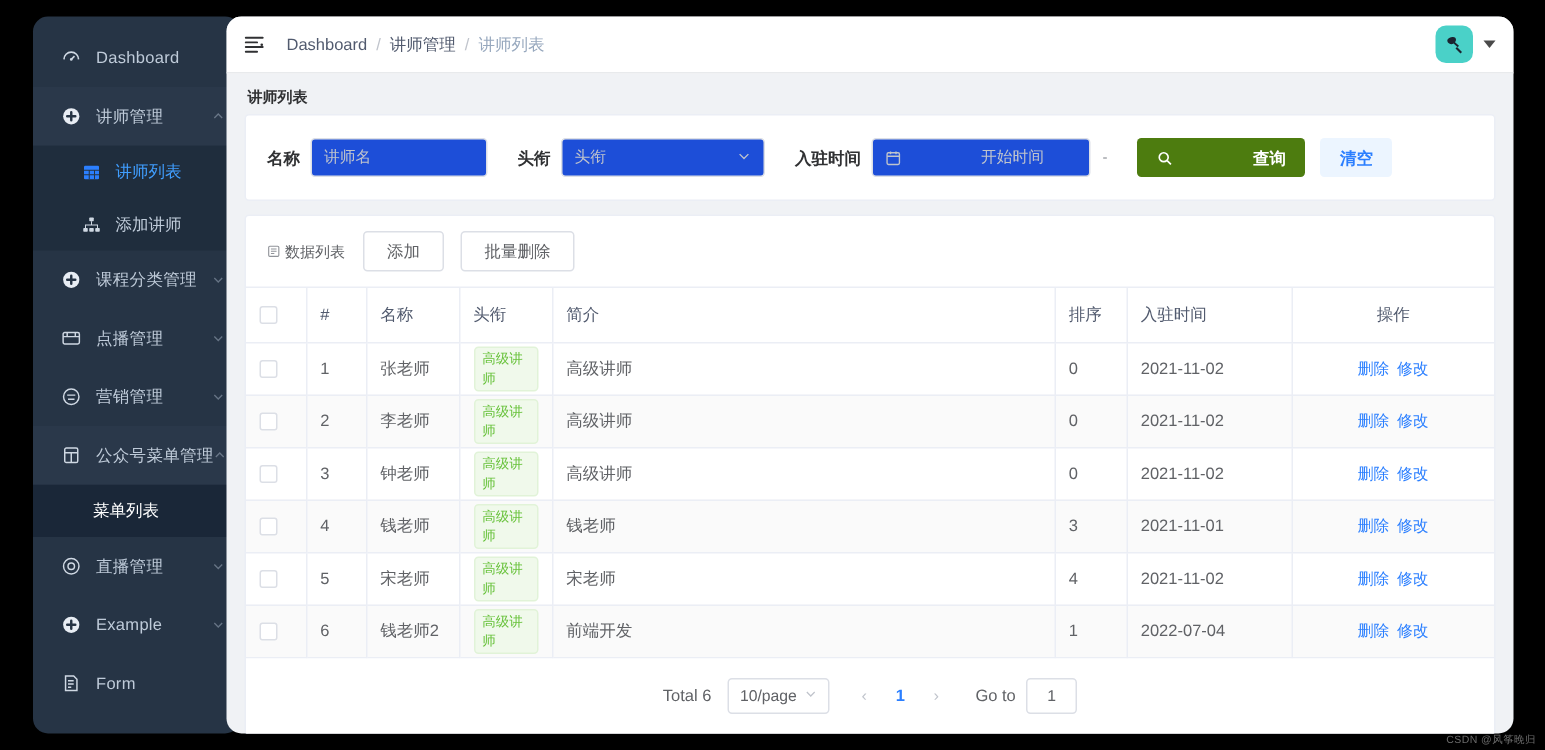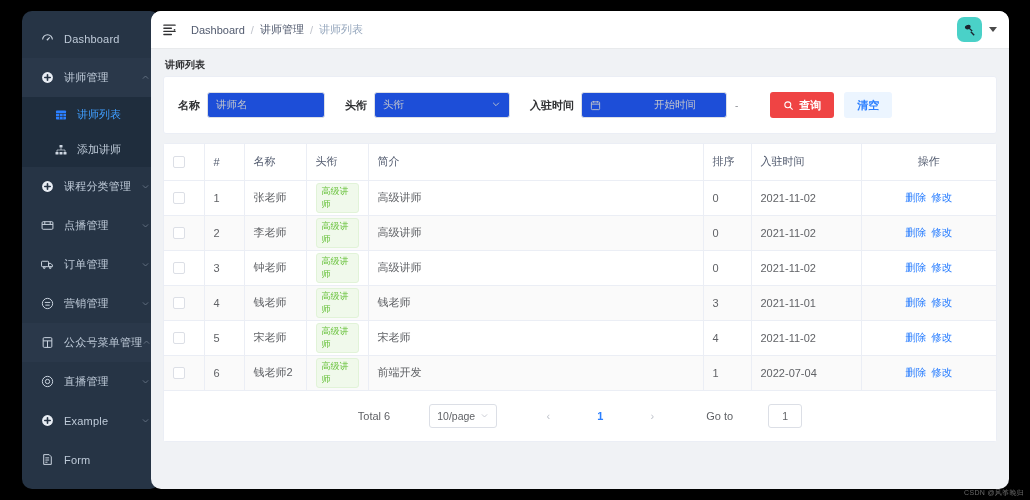--- a/index.html
+++ b/index.html
@@ -179,23 +179,24 @@
     font-size: 11px;
     display: inline-flex;
     align-items: center;
     justify-content: center;
     cursor: pointer;
     white-space: nowrap;
     padding: 0 13px;
     font-weight: bold;
   }
   #btn-query {
-    background: #ef4444;
+    background: #4d7c0f;
     color: #fff;
-    margin-left: 24px;
+    margin-left: 12px;
+    gap: 48px;
   }
   #btn-query .q-icon { margin-right: 5px; display: flex; }
   #btn-clear {
     background: #ecf5ff;
     color: #2b7fff;
     margin-left: 10px;
   }
 
   
   #table-card { margin-top: 9px; background:#fff; border:1px solid #ebeef5; border-radius:3px; }
@@ -283,21 +284,20 @@
 
   
   #pager {
     height: 50px;
     display: flex;
     align-items: center;
     justify-content: center;
     background: #fff;
     font-size: 11px;
     color: #606266;
-    gap: 28px;
   }
   #total-text { margin-right: 11px; color: #606266; }
   #page-size {
     width: 68px; height: 24px;
     border: 1px solid #dcdfe6;
     border-radius: 3px;
     display: flex; align-items: center;
     padding: 0 7px;
     font-size: 10.5px;
     color: #606266;
@@ -414,36 +414,20 @@
           </svg>
       </span>
       <span class="mi-label">点播管理</span>
       <span class="mi-arrow">
         <svg width="9" height="9" viewBox="0 0 24 24" fill="none" stroke="#9aa7b8" stroke-width="2.4">
             <path d="M5 9l7 7 7-7"></path>
           </svg>
       </span>
     </div>
 
-    <div class="menu-item">
-      <span class="mi-icon">
-        <svg width="13" height="13" viewBox="0 0 24 24" fill="none" stroke="#cfd8e3" stroke-width="1.8">
-            <rect x="1" y="6" width="13" height="10" rx="1.5"></rect>
-            <path d="M14 10h4l3 3v3h-7z"></path>
-            <circle cx="6" cy="18" r="1.6"></circle>
-            <circle cx="17" cy="18" r="1.6"></circle>
-          </svg>
-      </span>
-      <span class="mi-label">订单管理</span>
-      <span class="mi-arrow">
-        <svg width="9" height="9" viewBox="0 0 24 24" fill="none" stroke="#9aa7b8" stroke-width="2.4">
-            <path d="M5 9l7 7 7-7"></path>
-          </svg>
-      </span>
-    </div>
 
     <div class="menu-item">
       <span class="mi-icon">
         <svg width="13" height="13" viewBox="0 0 24 24" fill="none" stroke="#cfd8e3" stroke-width="1.8">
             <circle cx="12" cy="12" r="9.5"></circle>
             <path d="M7 10h10M8 15h8"></path>
           </svg>
       </span>
       <span class="mi-label">营销管理</span>
       <span class="mi-arrow">
@@ -461,20 +445,25 @@
           </svg>
       </span>
       <span class="mi-label">公众号菜单管理</span>
       <span class="mi-arrow">
         <svg width="9" height="9" viewBox="0 0 24 24" fill="none" stroke="#9aa7b8" stroke-width="2.4">
             <path d="M5 15l7-7 7 7"></path>
           </svg>
       </span>
     </div>
 
+    <div class="submenu">
+      <div class="sub-item plain plain-active">
+        <span>菜单列表</span>
+      </div>
+    </div>
 
     <div class="menu-item">
       <span class="mi-icon">
         <svg width="13" height="13" viewBox="0 0 24 24" fill="none" stroke="#cfd8e3" stroke-width="1.8">
             <circle cx="12" cy="12" r="9.5"></circle>
             <circle cx="12" cy="12" r="4"></circle>
           </svg>
       </span>
       <span class="mi-label">直播管理</span>
       <span class="mi-arrow">
@@ -579,20 +568,37 @@
           </span>
           <span>查询</span>
         </div>
         <div class="btn" id="btn-clear">
           <span>清空</span>
         </div>
       </div>
 
       <div id="table-card">
 
+        <div id="toolbar">
+          <span id="dl-label">
+            <span class="dl-icon">
+              <svg width="9" height="9" viewBox="0 0 24 24" fill="none" stroke="#909399" stroke-width="2">
+                  <rect x="3" y="3" width="18" height="18" rx="2"></rect>
+                  <path d="M7 8h10M7 12h10M7 16h6"></path>
+                </svg>
+            </span>
+            <span>数据列表</span>
+          </span>
+          <div class="btn-plain">
+            <span>添加</span>
+          </div>
+          <div class="btn-plain">
+            <span>批量删除</span>
+          </div>
+        </div>
 
         <table>
           <colgroup>
             <col style="width:40px">
               <col style="width:40px">
               <col style="width:62px">
             <col style="width:62px">
               <col style="width:auto">
               <col style="width:48px">
             <col style="width:110px">

